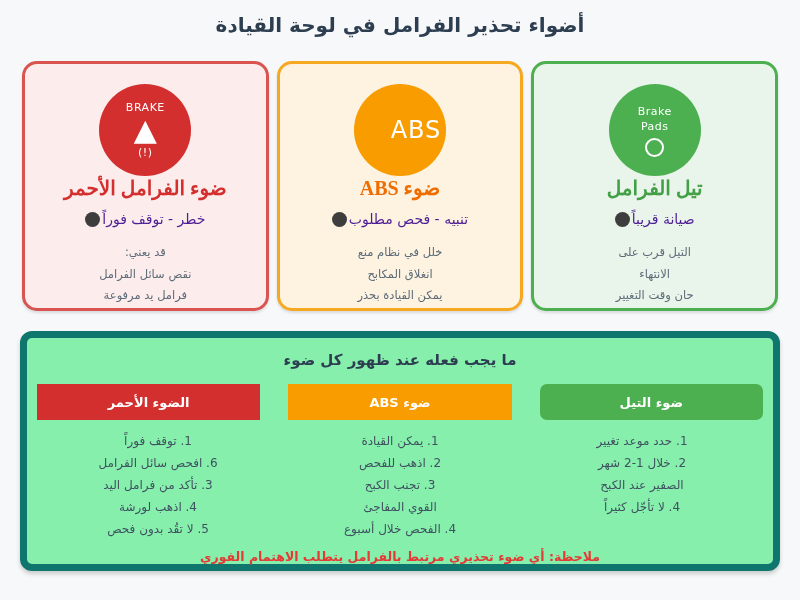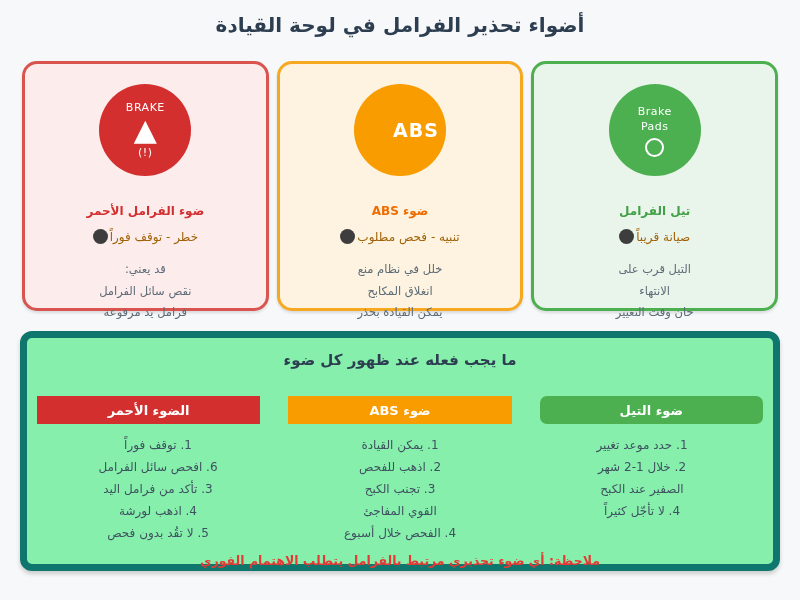--- a/index.html
+++ b/index.html
@@ -34,53 +34,53 @@
     width:92px; height:92px; border-radius:50%; margin-top:20px;
     color:#fff; display:flex; flex-direction:column;
     align-items:center; justify-content:center; flex-shrink:0;
   }
   .circle-red    { background:#d32f2f; }
   .circle-orange { background:#f89c00; }
   .circle-green  { background:#4caf50; }
 
   .circ-small { font-size:11px; line-height:15px; letter-spacing:.5px; }
   .triangle-glyph { font-size:30px; line-height:28px; margin:1px 0; }
-  .abs-label { font-size:19px; font-weight:bold; letter-spacing:1px;margin-left:32px; }
+  .abs-label { font-size:24px; font-weight:normal; letter-spacing:1px;margin-left:32px; }
   .pad-ring {
     width:19px; height:19px; border:2px solid #fff; border-radius:50%;
     margin-top:4px; display:inline-block;
   }
 
-  .card-title { margin-top:28px; font-size:12px; font-weight:bold; }
+  .card-title { margin-top:0; font-size:20px; font-weight:bold;font-family:Liberation Serif, serif; }
   .card-red    .card-title { color:#d32f2f; }
   .card-orange .card-title { color:#ef6c00; }
   .card-green  .card-title { color:#43a047; }
 
   .status-row {
     margin-top:11px; display:flex; align-items:center; justify-content:center; gap:2px;
   }
   .status-dot {
     width:15px; height:15px; border-radius:50%; background:#3d3d3d; flex-shrink:0;
   }
-  .status-text { font-size:12px; color:#a16207; }
+  .status-text { font-size:14px; color:#4c1d95; }
 
   .card-lines { margin-top:15px; }
   .card-line { font-size:11.5px; line-height:21.5px; color:#5c6b77; }
 
   
   .action-panel {
     margin:20px 20px 0; height:240px;
     background:#86efac; border:7px solid #0f766e; border-radius:12px;
     box-shadow:0 3px 4px rgba(0,0,0,.18);
   }
   .panel-title {
     margin-top:13px; text-align:center;
     font-size:15px; font-weight:bold; color:#2c3e50;
   }
-  .header-bar { display:flex; margin:27px 10px 0; height:28px;gap:28px; }
+  .header-bar { display:flex; margin:15px 10px 0; height:36px;gap:28px; }
   .hdr-cell {
     flex:1; display:flex; align-items:center; justify-content:center;
     color:#fff; font-size:13px; font-weight:bold;
   }
   .hdr-red    { background:#d32f2f; }
   .hdr-orange { background:#f89c00; }
   .hdr-green  { background:#4caf50;border-radius:7px; }
 
   .columns { display:flex; margin:10px 10px 0; }
   .col { flex:1; text-align:center; }

